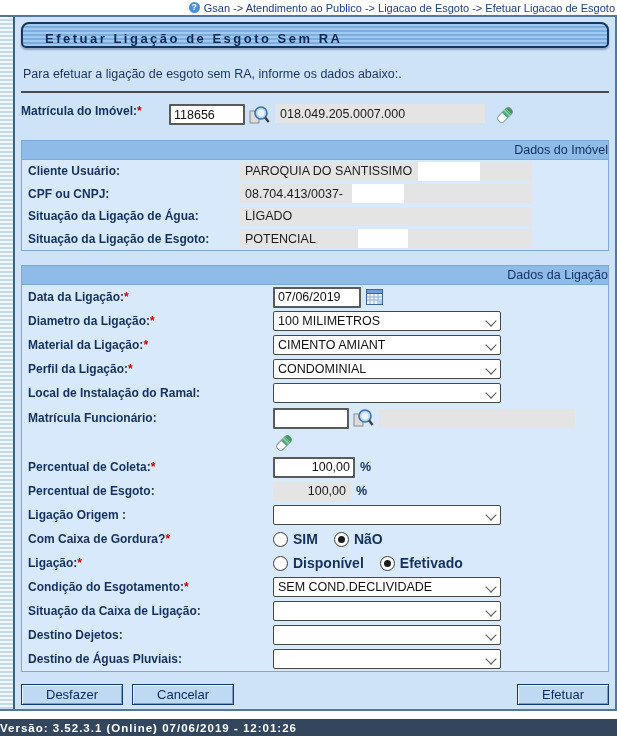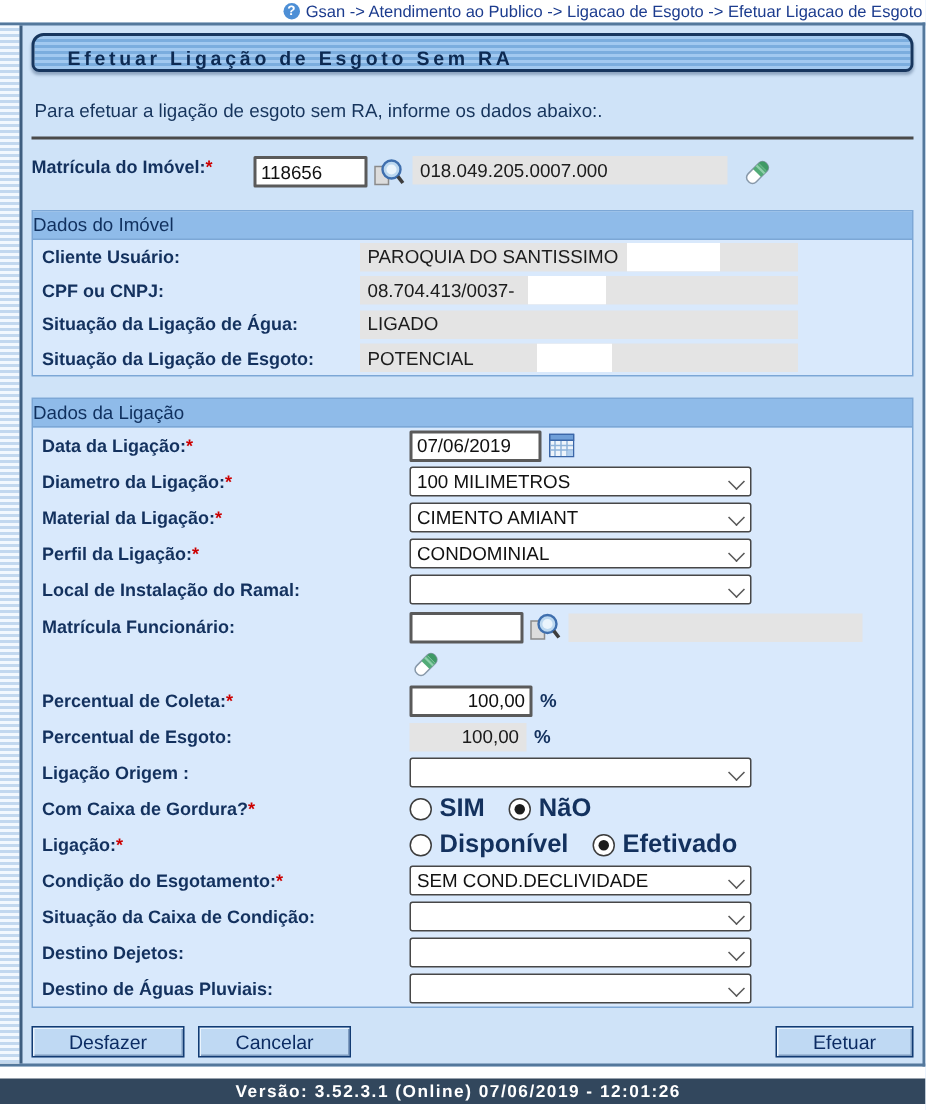--- a/index.html
+++ b/index.html
@@ -37,55 +37,55 @@
   .matrow .lbl{width:148px}
   input.txt{height:17px;border:2px solid #5a5a5a;border-radius:1px;font-size:12.5px;
             font-family:inherit;padding:0 3px;background:#fff;color:#111;box-sizing:content-box}
   .icobtn{display:inline-flex;align-items:center;justify-content:center;cursor:pointer;
           background:none;border:none;padding:0}
   .grayfield{background:#e4e4e4;height:19px;font-size:12.5px;color:#1c1c1c;display:flex;
              align-items:center;padding:0 5px;position:relative;overflow:hidden;box-sizing:border-box}
   .patch{position:absolute;top:0;bottom:0;background:#fff}
 
   .section{border:1px solid #7ca7d6;background:#d9e9fc;margin-top:14px}
-  .sechead{background:#8fbbe9;text-align:left;font-size:12.5px;color:#10305e;height:18px;
+  .sechead{background:#8fbbe9;text-align:right;font-size:12.5px;color:#10305e;height:18px;
            line-height:18px;border-bottom:1px solid #7ca7d6}
   .row{display:flex;align-items:center;padding:0 6px}
   .irow{height:22.5px}
   .irow .lbl{width:212px;flex:0 0 auto}
   .ival{width:292px}
   .lrow{height:24px}
   .lrow .lbl{width:245px;flex:0 0 auto}
 
   .selw{position:relative;width:228px;height:20px}
   select{appearance:none;-webkit-appearance:none;width:100%;height:100%;
          border:1px solid #474747;background:#fff;font-size:12.5px;font-family:inherit;
          color:#111;padding:0 18px 0 4px;border-radius:2px}
   .chev{position:absolute;right:6px;top:6px;width:7px;height:7px;border-right:1.7px solid #555;
         border-bottom:1.7px solid #555;transform:rotate(45deg);pointer-events:none}
 
   .radio{width:13px;height:13px;border:1px solid #3c3c3c;border-radius:50%;background:#fff;
          display:inline-block;position:relative;margin-right:5px;flex:0 0 auto;cursor:pointer}
   .radio.on::after{content:"";position:absolute;left:3px;top:3px;right:3px;bottom:3px;
                    border-radius:50%;background:#1c1c1c}
-  .rlbl{font-size:17px;font-weight:bold;color:#13315e;margin-right:16px}
+  .rlbl{font-size:14px;font-weight:bold;color:#13315e;margin-right:16px}
 
   .pctin{width:72px;text-align:right}
   .pctgray{width:78px;justify-content:flex-end}
   .sfx{font-size:12.5px;font-weight:bold;color:#13315e;margin-left:5px}
 
   .btnrow{margin-top:12px;display:flex;gap:9px}
   .btn{height:21px;min-width:66px;background:#bfd9f3;border:1px solid #123b73;
        box-shadow:inset 1px 1px 0 #eaf4fd,inset -1px -1px 0 #7e9cc0;color:#0c2c63;
        font-size:13px;font-family:inherit;padding:0 24px;cursor:pointer}
   .pushright{margin-left:auto}
 
   .footerbar{position:absolute;top:719px;left:0;right:0;height:17px;background:#32475d;
              color:#fff;font-size:11.5px;font-weight:bold;letter-spacing:1px;display:flex;
-             align-items:center;justify-content:center;padding-right:6px}
+             align-items:center;justify-content:flex-start;padding-right:6px}
 </style>
 </head>
 <body>
 
 <div class="topstrip">
   <span class="helpicon">?</span>
   <span>Gsan -&gt; Atendimento ao Publico -&gt; Ligacao de Esgoto -&gt; Efetuar Ligacao de Esgoto</span>
 </div>
 
 <div class="frame">
@@ -275,21 +275,21 @@
 
       <div class="row lrow">
         <span class="lbl"><span>Condição do Esgotamento:</span><span class="req">*</span></span>
         <span class="selw">
           <select><option>SEM COND.DECLIVIDADE</option></select>
           <span class="chev"></span>
         </span>
       </div>
 
       <div class="row lrow">
-        <span class="lbl">Situação da Caixa de Condição:</span>
+        <span class="lbl">Situação da Caixa de Ligação:</span>
         <span class="selw">
           <select><option></option></select>
           <span class="chev"></span>
         </span>
       </div>
 
       <div class="row lrow">
         <span class="lbl">Destino Dejetos:</span>
         <span class="selw">
           <select><option></option></select>

